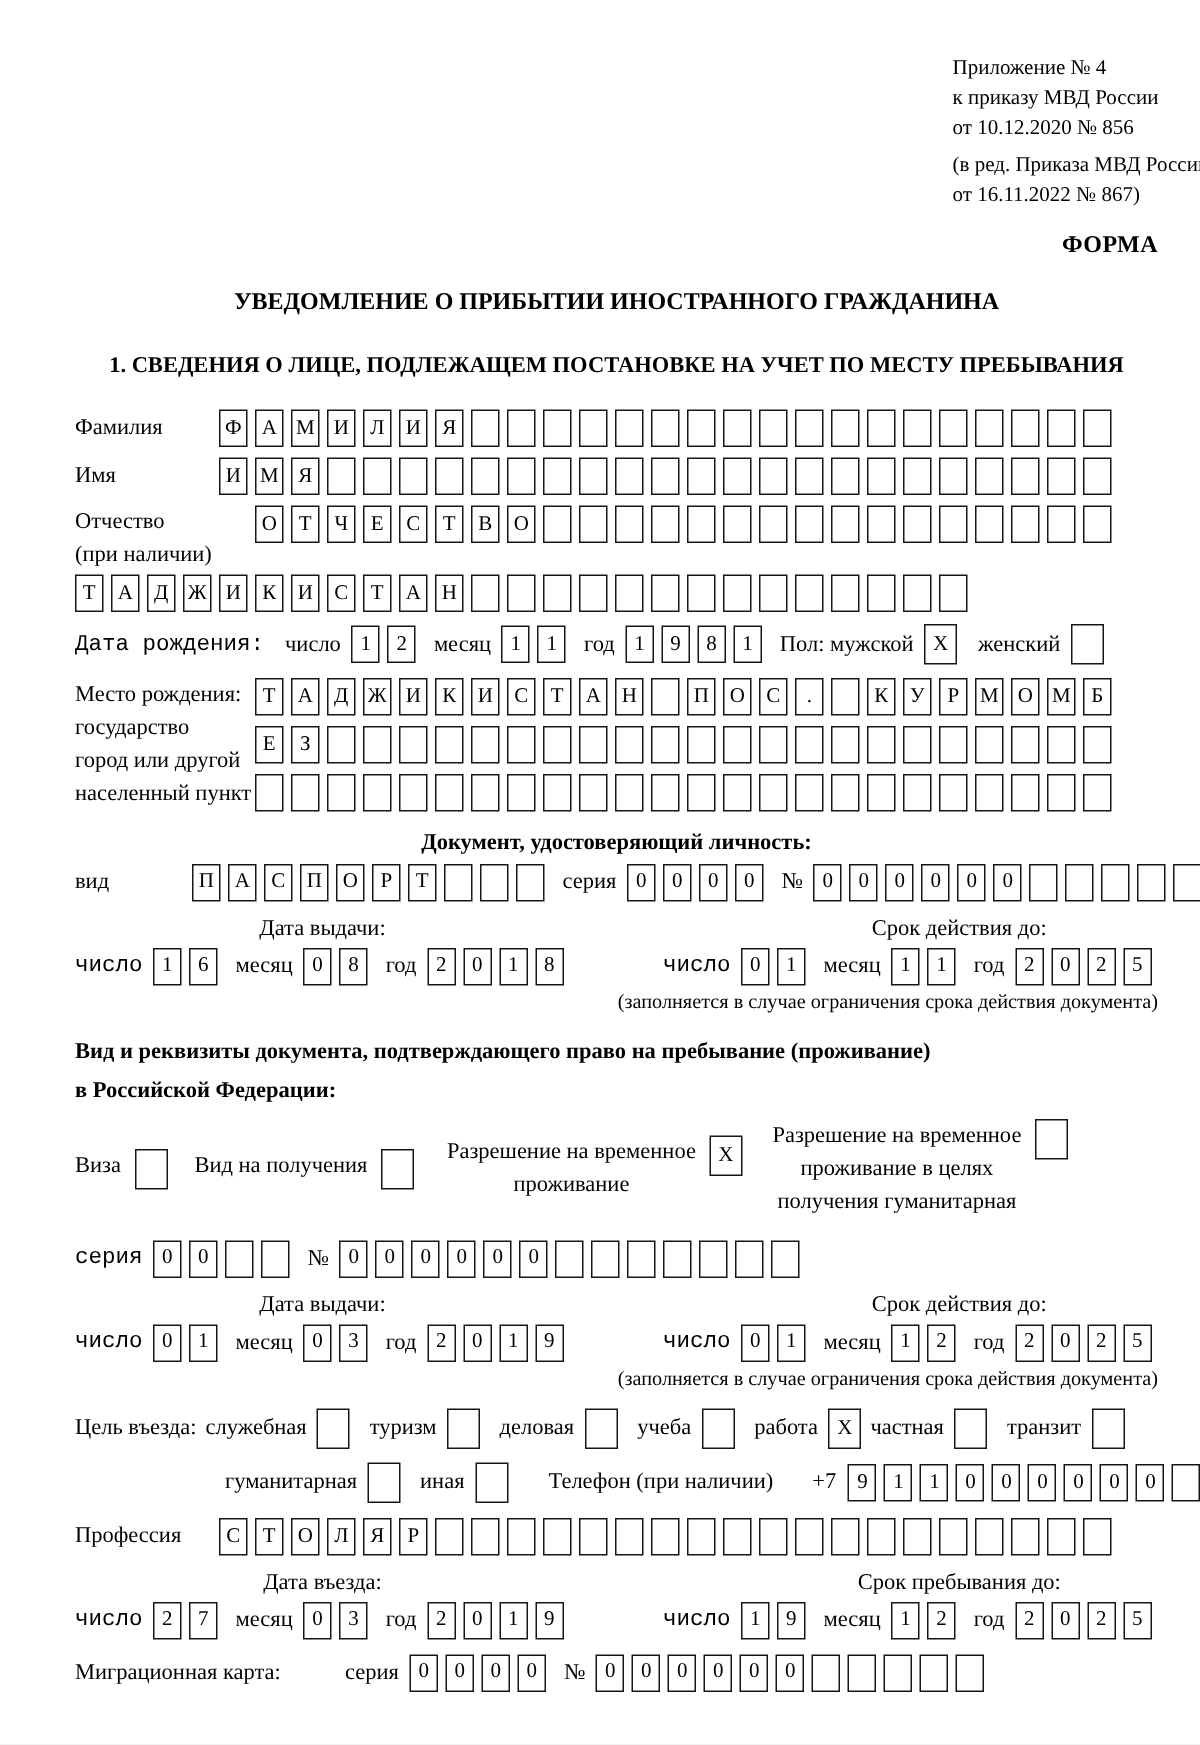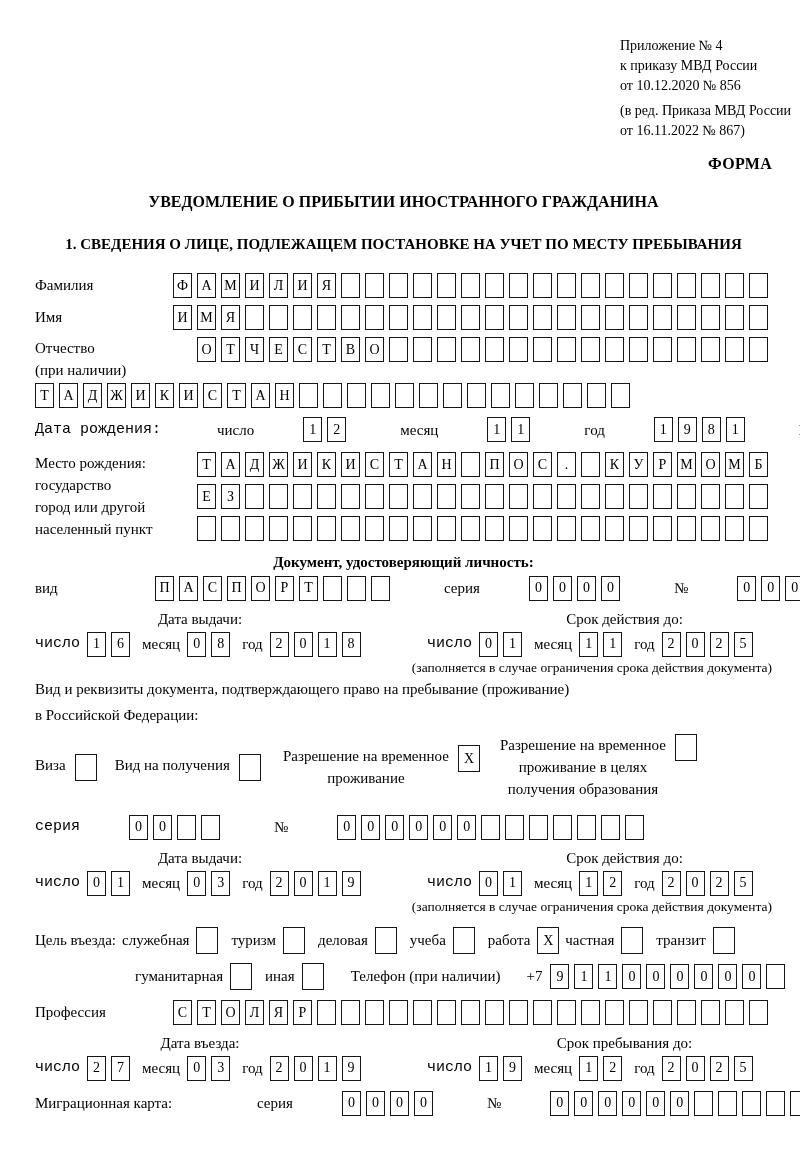--- a/index.html
+++ b/index.html
@@ -1,31 +1,31 @@
 <!DOCTYPE html>
 <html><head>
 <meta charset="utf-8">
 <style>
   html,body{margin:0;padding:0;background:#e8e8e8;}
   .page{
     width:800px;height:1163px;margin:0 auto;background:#ffffff;color:#000;
     font-family:"Liberation Serif","DejaVu Serif",serif;
-    box-sizing:border-box;padding:36px 28px 0 35px;overflow:hidden;position:relative;
+    box-sizing:border-box;padding:36px 28px 0 50px;overflow:hidden;position:relative;
   }
   
   .hdr{margin-left:585px;font-size:14px;line-height:20px;}
   .hdr div{white-space:nowrap;}
   .hdr .gap{margin-top:5px;}
   .forma{text-align:right;font-weight:bold;font-size:16px;margin-top:14px;letter-spacing:.3px;}
   
   .title{text-align:center;font-weight:bold;font-size:16px;line-height:25px;margin-top:16px;}
   .title .underline{display:inline-block;width:56px;border-bottom:2.5px solid #333;height:12px;margin-left:8px;}
   .sec{text-align:center;font-weight:bold;font-size:15px;margin-top:22px;white-space:nowrap;}
   
-  .row{display:flex;align-items:flex-start;margin-top:7px;gap:42px;}
+  .row{display:flex;align-items:flex-start;margin-top:7px;}
   .rlabel{flex:none;font-size:15px;line-height:24px;}
   .w96{width:96px;} .w120{width:120px;} .w78{width:78px;} .w165{width:168px;}
   .lines{line-height:22px;}
   
   .cells{display:inline-flex;flex:none;}
   .cell{
     flex:none;display:inline-flex;align-items:center;justify-content:center;
     width:17px;height:23px;border:1.7px solid #161616;margin-right:5px;
     font-size:14px;background:#fff;
   }
@@ -34,21 +34,21 @@
   .lbl{margin:0 7px;font-size:15px;line-height:26px;white-space:nowrap;}
   .lbl.first{margin-left:0;font-family:Liberation Mono, monospace;}
   
   .pair{display:flex;margin-top:10px;}
   .pcol-l{width:392px;flex:none;}
   .pcol-r{flex:1;}
   .phead{text-align:center;font-size:15px;width:330px;}
   .pcol-r .phead{width:315px;margin-left:40px;}
   .dgroup{display:flex;align-items:center;margin-top:3px;}
   .note{text-align:right;font-size:13.5px;margin-top:3px;}
-  .para{font-size:15px;line-height:26px;margin-top:0;}
+  .para{font-size:15px;line-height:26px;margin-top:12px;font-weight:bold;}
   
   .opts{display:flex;align-items:center;margin-top:6px;}
   .opt{display:flex;align-items:flex-start;}
   .opt .txt{font-size:15px;line-height:22px;text-align:center;}
   .opt .cb{margin-left:9px;margin-top:0;}
   
   .purpose{display:flex;align-items:center;margin-top:12px;font-size:15px;}
   .purpose .plabel{white-space:nowrap;}
   .purpose .cb{margin-left:7px;margin-right:13px;}
   .doc-head{text-align:center;font-weight:bold;font-size:15px;margin-top:6px;}
@@ -426,21 +426,21 @@
         <div>проживание</div>
       </div>
       <span class="cells cb">
           <span class="cell">X</span>
         </span>
     </div>
     <div class="opt" style="margin-left:20px;">
       <div class="txt">
         <div>Разрешение на временное</div>
         <div>проживание в целях</div>
-        <div>получения образования</div>
+        <div>получения гуманитарная</div>
       </div>
       <span class="cells cb">
           <span class="cell"></span>
         </span>
     </div>
   </div>
 
   <div class="row" style="align-items:center;margin-top:14px;">
     <span class="lbl first">серия</span>
     <span class="cells">

